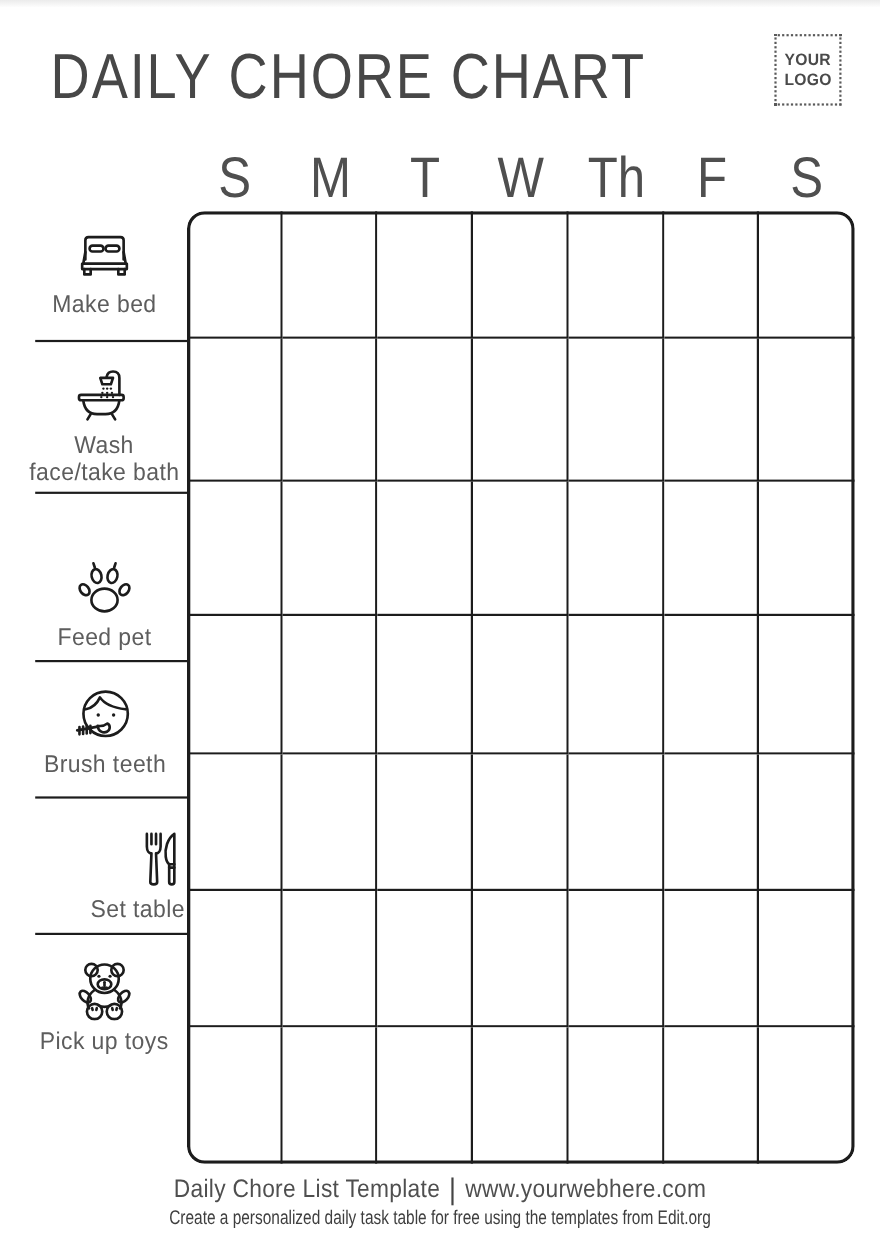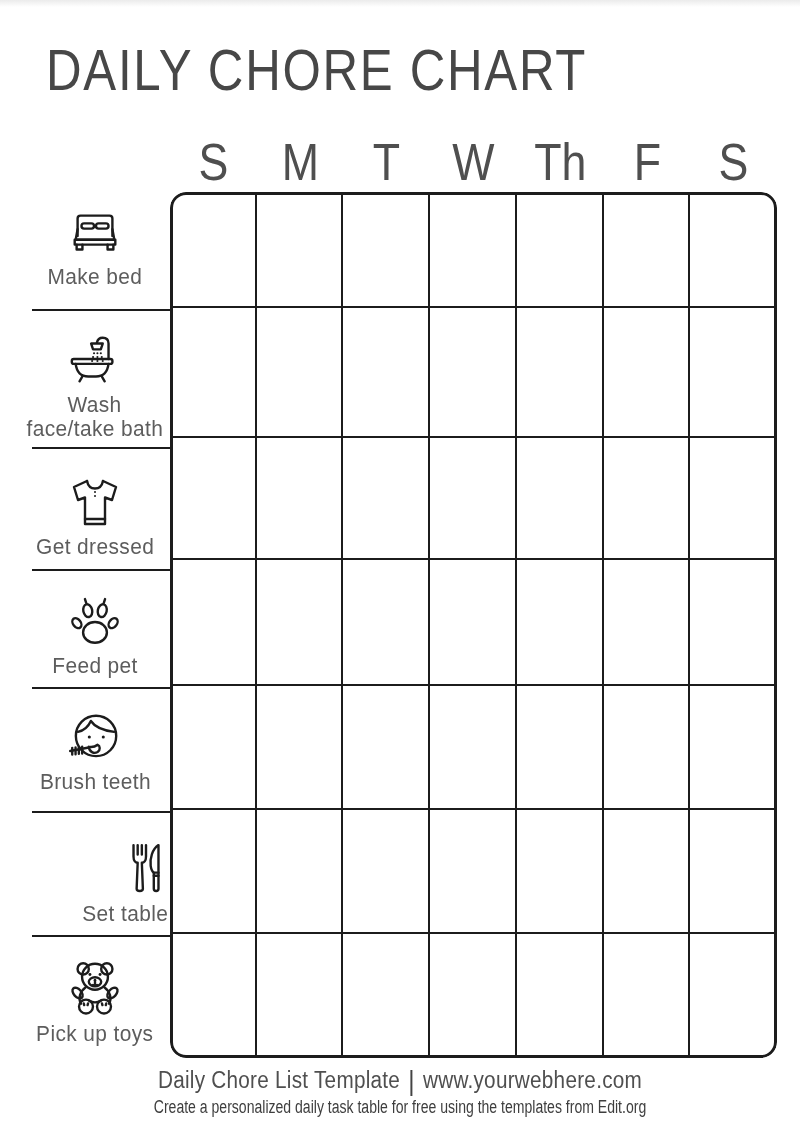--- a/index.html
+++ b/index.html
@@ -57,21 +57,21 @@
 
   
   .labels{position:absolute;left:20px;top:192px;width:150px;}
   .chore-row{
     position:relative;display:flex;flex-direction:column;align-items:center;
     justify-content:flex-end;box-sizing:border-box;
   }
   .chore-row.h1{height:118px;padding-bottom:21px;}
   .chore-row.h2{height:138px;padding-bottom:7px;}
   .chore-row.h3{height:122px;padding-bottom:11px;}
-  .chore-row.h4{height:118px;padding-bottom:10px;}
+  .chore-row.h4{height:153px;padding-bottom:10px;}
   .chore-row.h5{height:124px;padding-bottom:18px;}
   .chore-row.h6{height:124px;padding-bottom:10px;align-items:flex-end;}
   .chore-row.h7{height:122px;padding-bottom:12px;}
   .chore-row.lined::after{
     content:'';position:absolute;left:12px;right:0;bottom:-1px;height:2px;background:#1c1c1c;
   }
   .chore-row svg{display:block;margin-bottom:7px;flex:none;}
   .chore-row svg *{vector-effect:non-scaling-stroke;}
   .chore-label{
     font-size:22px;color:#5d5d5d;letter-spacing:.4px;line-height:1.1;
@@ -92,20 +92,26 @@
     font-size:18px;font-weight:500;color:#3e3e3e;
     transform:scaleX(.78);transform-origin:center top;white-space:nowrap;
   }
 </style>
 </head>
 <body>
 
 <div class="page">
 
   <div class="title">DAILY CHORE CHART</div>
+  <div class="logo-box">
+    <div class="logo-text">
+      <span>YOUR</span><br>
+      <span>LOGO</span>
+    </div>
+  </div>
 
   <div class="day-row">
     <div class="day">S</div>
     <div class="day">M</div>
     <div class="day">T</div>
     <div class="day">W</div>
     <div class="day">Th</div>
     <div class="day">F</div>
     <div class="day">S</div>
   </div>
@@ -193,30 +199,20 @@
           <circle class="fillk" cx="34.5" cy="28" r="1.1"></circle>
           <circle class="fillk" cx="39" cy="28" r="1.1"></circle>
         <circle class="fillk" cx="29" cy="32" r="1.1"></circle>
           <circle class="fillk" cx="34.5" cy="32" r="1.1"></circle>
           <circle class="fillk" cx="40" cy="32" r="1.1"></circle>
       </svg>
       <div class="chore-label">Wash</div>
       <div class="chore-label">face/take bath</div>
     </div>
 
-    <div class="chore-row h3 lined">
-      <svg width="54" height="50" viewBox="5 7 54 48">
-        <path class="stroke" d="M24 9 L11 15 L15 28 L22 25.5 V52 H42 V25.5 L49 28 L53 15 L40 9"></path>
-        <path class="stroke" d="M24 9 C25 14 28 16.5 32 16.5 C36 16.5 39 14 40 9"></path>
-        <line class="stroke" x1="22" y1="47" x2="42" y2="47"></line>
-        <circle class="fillk" cx="32" cy="20" r="1"></circle>
-          <circle class="fillk" cx="32" cy="24" r="1"></circle>
-      </svg>
-      <div class="chore-label">Get dressed</div>
-    </div>
 
     <div class="chore-row h4 lined">
       <svg width="58" height="54" viewBox="4 10 56 48">
         <ellipse class="stroke" cx="32" cy="46" rx="11.5" ry="10"></ellipse>
         <ellipse class="stroke" cx="25" cy="25" rx="4.3" ry="6.2" transform="rotate(-12 25 25)"></ellipse>
         <ellipse class="stroke" cx="39" cy="25" rx="4.3" ry="6.2" transform="rotate(12 39 25)"></ellipse>
         <ellipse class="stroke" cx="14.5" cy="37" rx="3.7" ry="5.3" transform="rotate(-38 14.5 37)"></ellipse>
         <ellipse class="stroke" cx="49.5" cy="37" rx="3.7" ry="5.3" transform="rotate(38 49.5 37)"></ellipse>
         <path class="stroke" d="M23.5 17.5 L22.3 13.8 M40.5 17.5 L41.7 13.8"></path>
       </svg>

